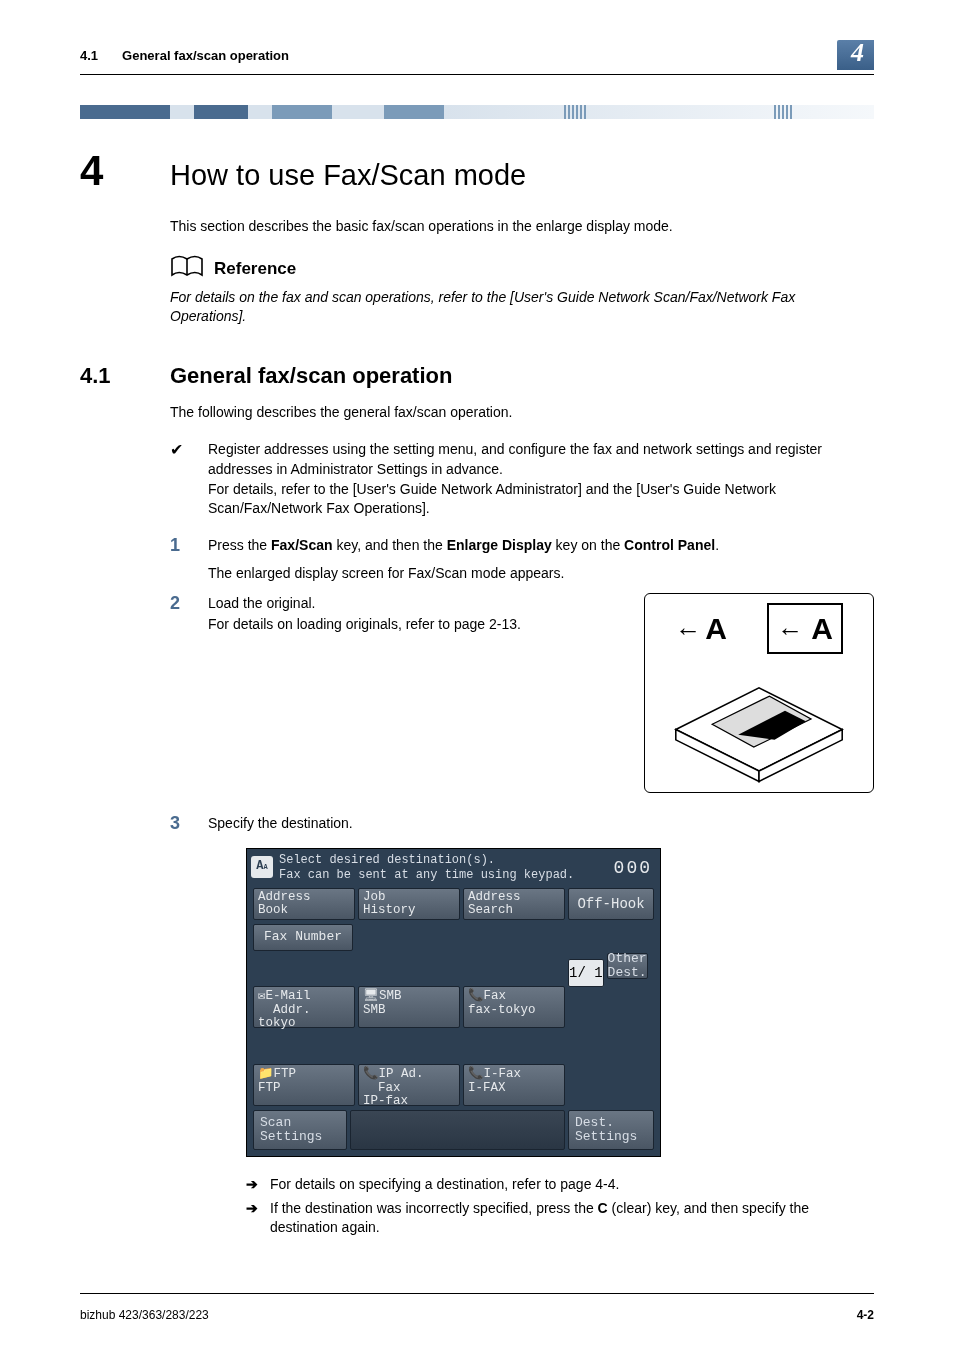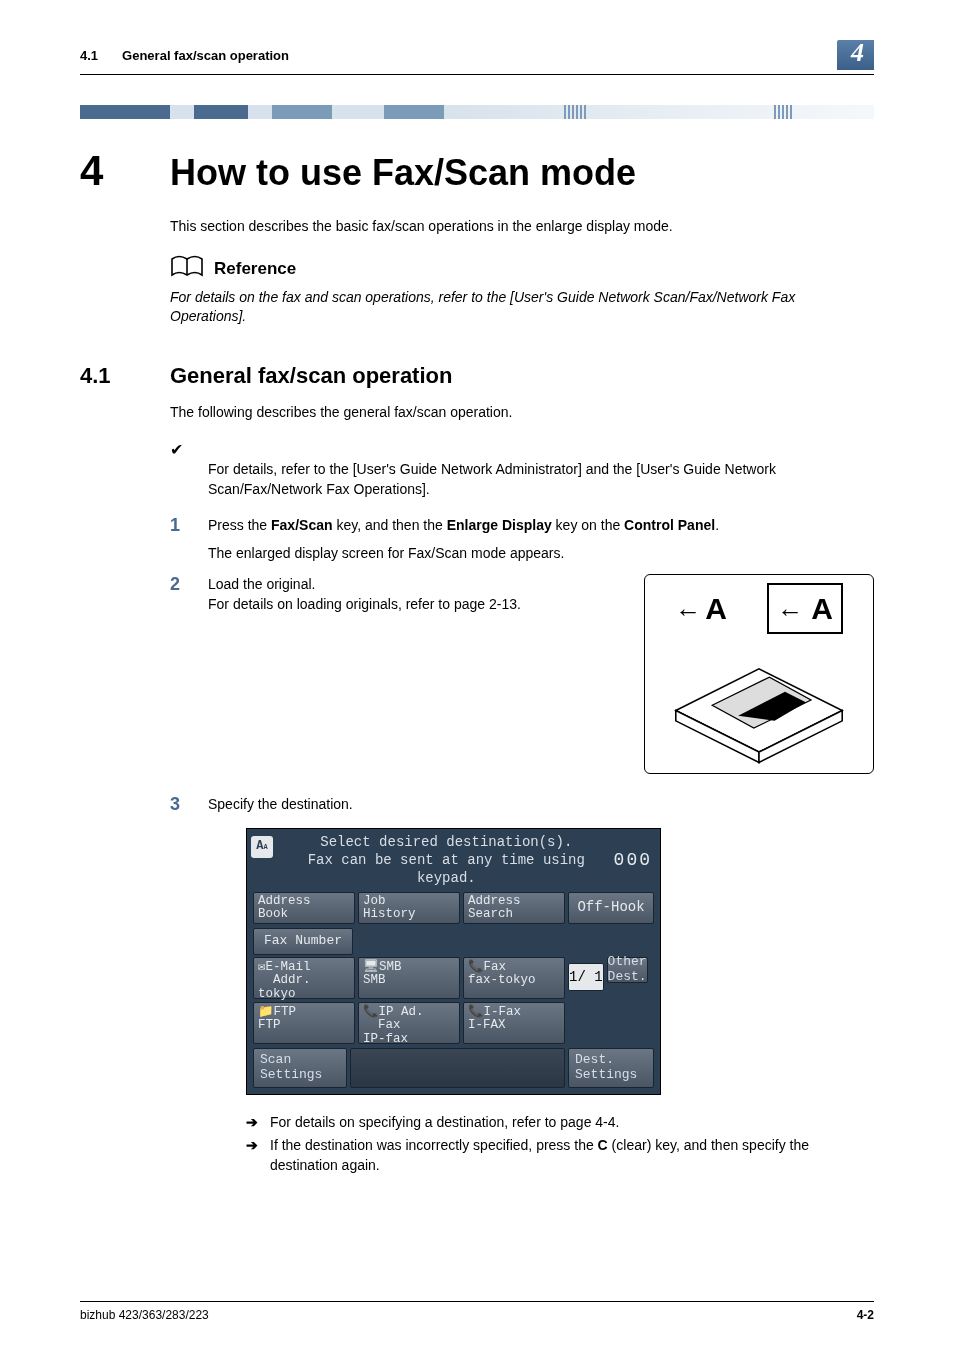--- a/index.html
+++ b/index.html
@@ -57,21 +57,21 @@
   .color-bar .s6 { width: 52px; }
   .color-bar .s7 { width: 60px; }
   .color-bar .sfill { flex: 1; background: linear-gradient(to right, #d8e2ec 0%, #f5f8fb 100%); position:relative;}
   .color-bar .hatch {
     position: absolute;
     top: 0; bottom: 0;
     background: repeating-linear-gradient(90deg, #7b9bb9 0 2px, transparent 2px 4px);
   }
   .h1-row { display: flex; align-items: baseline; margin-bottom: 22px; }
   .h1-num { font-size: 42px; font-weight: bold; width: 90px; }
-  .h1-text { font-size: 36px; font-weight: bold; }
+  .h1-text { font-size: 29px; font-weight: normal; }
   .body-indent { margin-left: 90px; }
   .para { font-size: 14px; line-height: 1.4; margin-bottom: 18px; }
   .ref-row { display: flex; align-items: center; gap: 10px; margin-top: 14px; }
   .ref-icon { font-size: 28px; line-height: 1; }
   .ref-label { font-weight: bold; font-size: 17px; }
   .ref-text { font-style: italic; font-size: 14px; line-height: 1.4; margin-top: 4px; }
   .h2-row { display: flex; align-items: baseline; margin-top: 36px; margin-bottom: 14px; }
   .h2-num { font-size: 22px; font-weight: bold; width: 90px; }
   .h2-text { font-size: 22px; font-weight: bold; }
   .check-item { display: flex; margin-bottom: 16px; }
@@ -101,21 +101,21 @@
     width: 415px;
     background: #2d3f52;
     border: 1px solid #000;
     font-family: "Lucida Console", "Courier New", monospace;
     color: #d8dee6;
     font-size: 12px;
     overflow: hidden;
   }
   .scr-top { display:flex; align-items:flex-start; padding: 4px 8px 4px 4px; }
   .scr-top .zoom-ic { width:22px; height:22px; background:#e6e9ec; border-radius:3px; display:flex; align-items:center; justify-content:center; color:#2d3f52; font-size:12px; font-weight:bold; margin-right:6px; margin-top:3px;}
-  .scr-top .msg { flex:1; line-height: 1.3; font-size:14px;text-align:center;}
+  .scr-top .msg { flex:1; line-height: 1.3; font-size:12px;}
   .scr-top .cnt { font-size: 18px; color: #e6e9ec; font-weight: normal; align-self:center; letter-spacing:2px;}
   .scr-tabs { display: flex; gap: 3px; padding: 0 6px; }
   .scr-tab, .scr-btn {
     background: linear-gradient(#6a7684, #4a5664);
     border: 1px solid #1a2430;
     color: #e6e9ec;
     font-size: 12.5px;
     line-height: 1.05;
     padding: 2px 4px;
     flex: 1;
@@ -137,20 +137,21 @@
   .scr-grid { display:flex; gap:3px; padding: 0 6px; }
   .scr-col { display:flex; flex-direction:column; gap:3px; flex:1; }
   .scr-cell {
     background: linear-gradient(#6a7684, #4a5664);
     border: 1px solid #1a2430;
     height: 42px;
     padding: 3px 4px;
     font-size: 12.5px; line-height:1.1;
     border-radius: 2px;
     color:#e6e9ec;
+    margin-top:33px;
   }
   .scr-right { flex:0 0 86px; display:flex; flex-direction:row; gap:3px; }
   .scr-page {
     background:#e6e9ec; color:#000;
     display:flex; align-items:center; justify-content:center;
     height: 28px; font-size:14px; border:1px solid #1a2430; border-radius:2px; margin: 6px 0 12px 0;
   }
   .scr-other {
     background: linear-gradient(#6a7684, #4a5664);
     border:1px solid #1a2430; height:26px;
@@ -170,21 +171,21 @@
   .scr-bottom-right {
     background: linear-gradient(#6a7684, #4a5664);
     border:1px solid #1a2430;
     flex:0 0 86px; height:40px;
     display:flex; flex-direction:column; justify-content:center; align-items:flex-start;
     padding: 0 6px; font-size:13px; line-height:1.1;
     border-radius:2px;
   }
   .arrow-item { display:flex; margin-left: 38px; margin-bottom: 4px; font-size:14px; line-height:1.4;}
   .arrow-mark { width: 24px; flex-shrink:0; font-weight:bold; }
-  .footer { position: absolute; bottom: 28px; left: 80px; right: 80px; border-top: 1px solid #000; padding-top: 6px; display:flex; font-size: 12px;}
+  .footer { position: absolute; bottom: 28px; left: 80px; right: 80px; border-top: 1px solid #000; padding-top: 14px; display:flex; font-size: 12px;}
   .footer .model { }
   .footer .pg { margin-left: auto; font-weight: bold; }
   b { font-weight: bold; }
 </style>
 </head>
 <body>
 
 <div class="header-row">
   <span class="header-section">4.1</span>
   <span class="header-title">General fax/scan operation</span>
@@ -229,21 +230,21 @@
   <div class="h2-num">4.1</div>
   <div class="h2-text">General fax/scan operation</div>
 </div>
 
 <div class="body-indent">
   <div class="para">The following describes the general fax/scan operation.</div>
 
   <div class="check-item">
     <div class="check-mark">✔</div>
     <div class="check-body">
-      <br>
+      <span>Register addresses using the setting menu, and configure the fax and network settings and register addresses in Administrator Settings in advance.</span><br>
       <span>For details, refer to the [User's Guide Network Administrator] and the [User's Guide Network Scan/Fax/Network Fax Operations].</span>
     </div>
   </div>
 
   <div class="step">
     <div class="step-num">1</div>
     <div class="step-body">
       <span>Press the </span><b>Fax/Scan</b><span> key, and then the </span><b>Enlarge Display</b><span> key on the </span><b>Control Panel</b><span>.</span>
       <div class="sub">The enlarged display screen for Fax/Scan mode appears.</div>
     </div>

